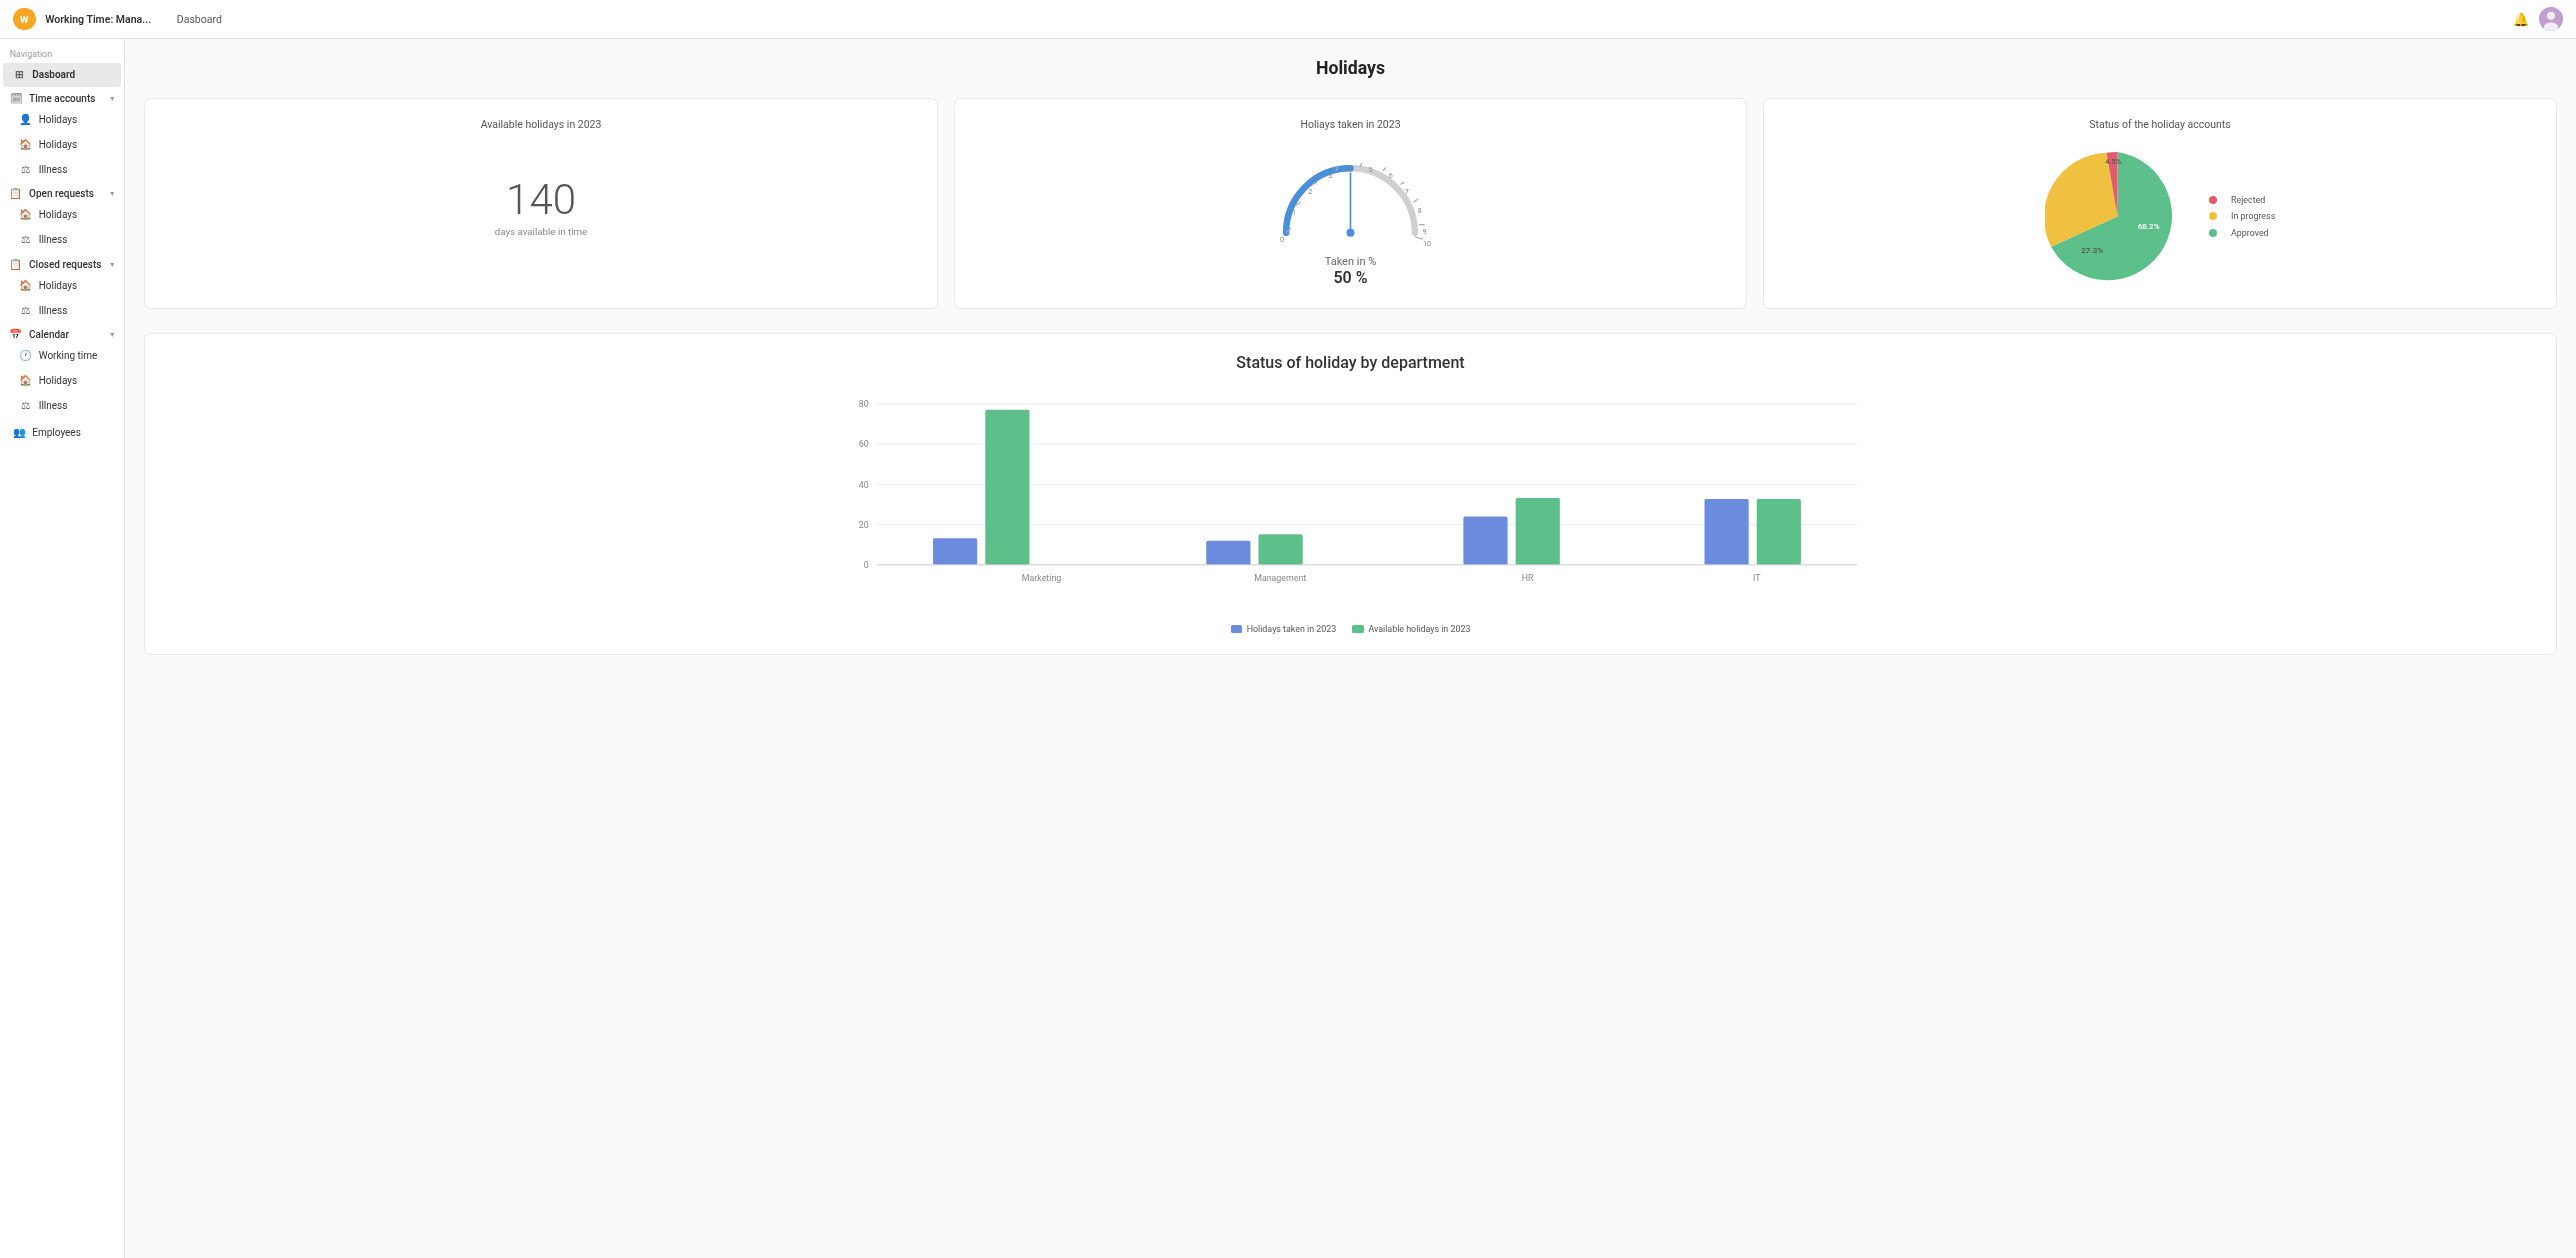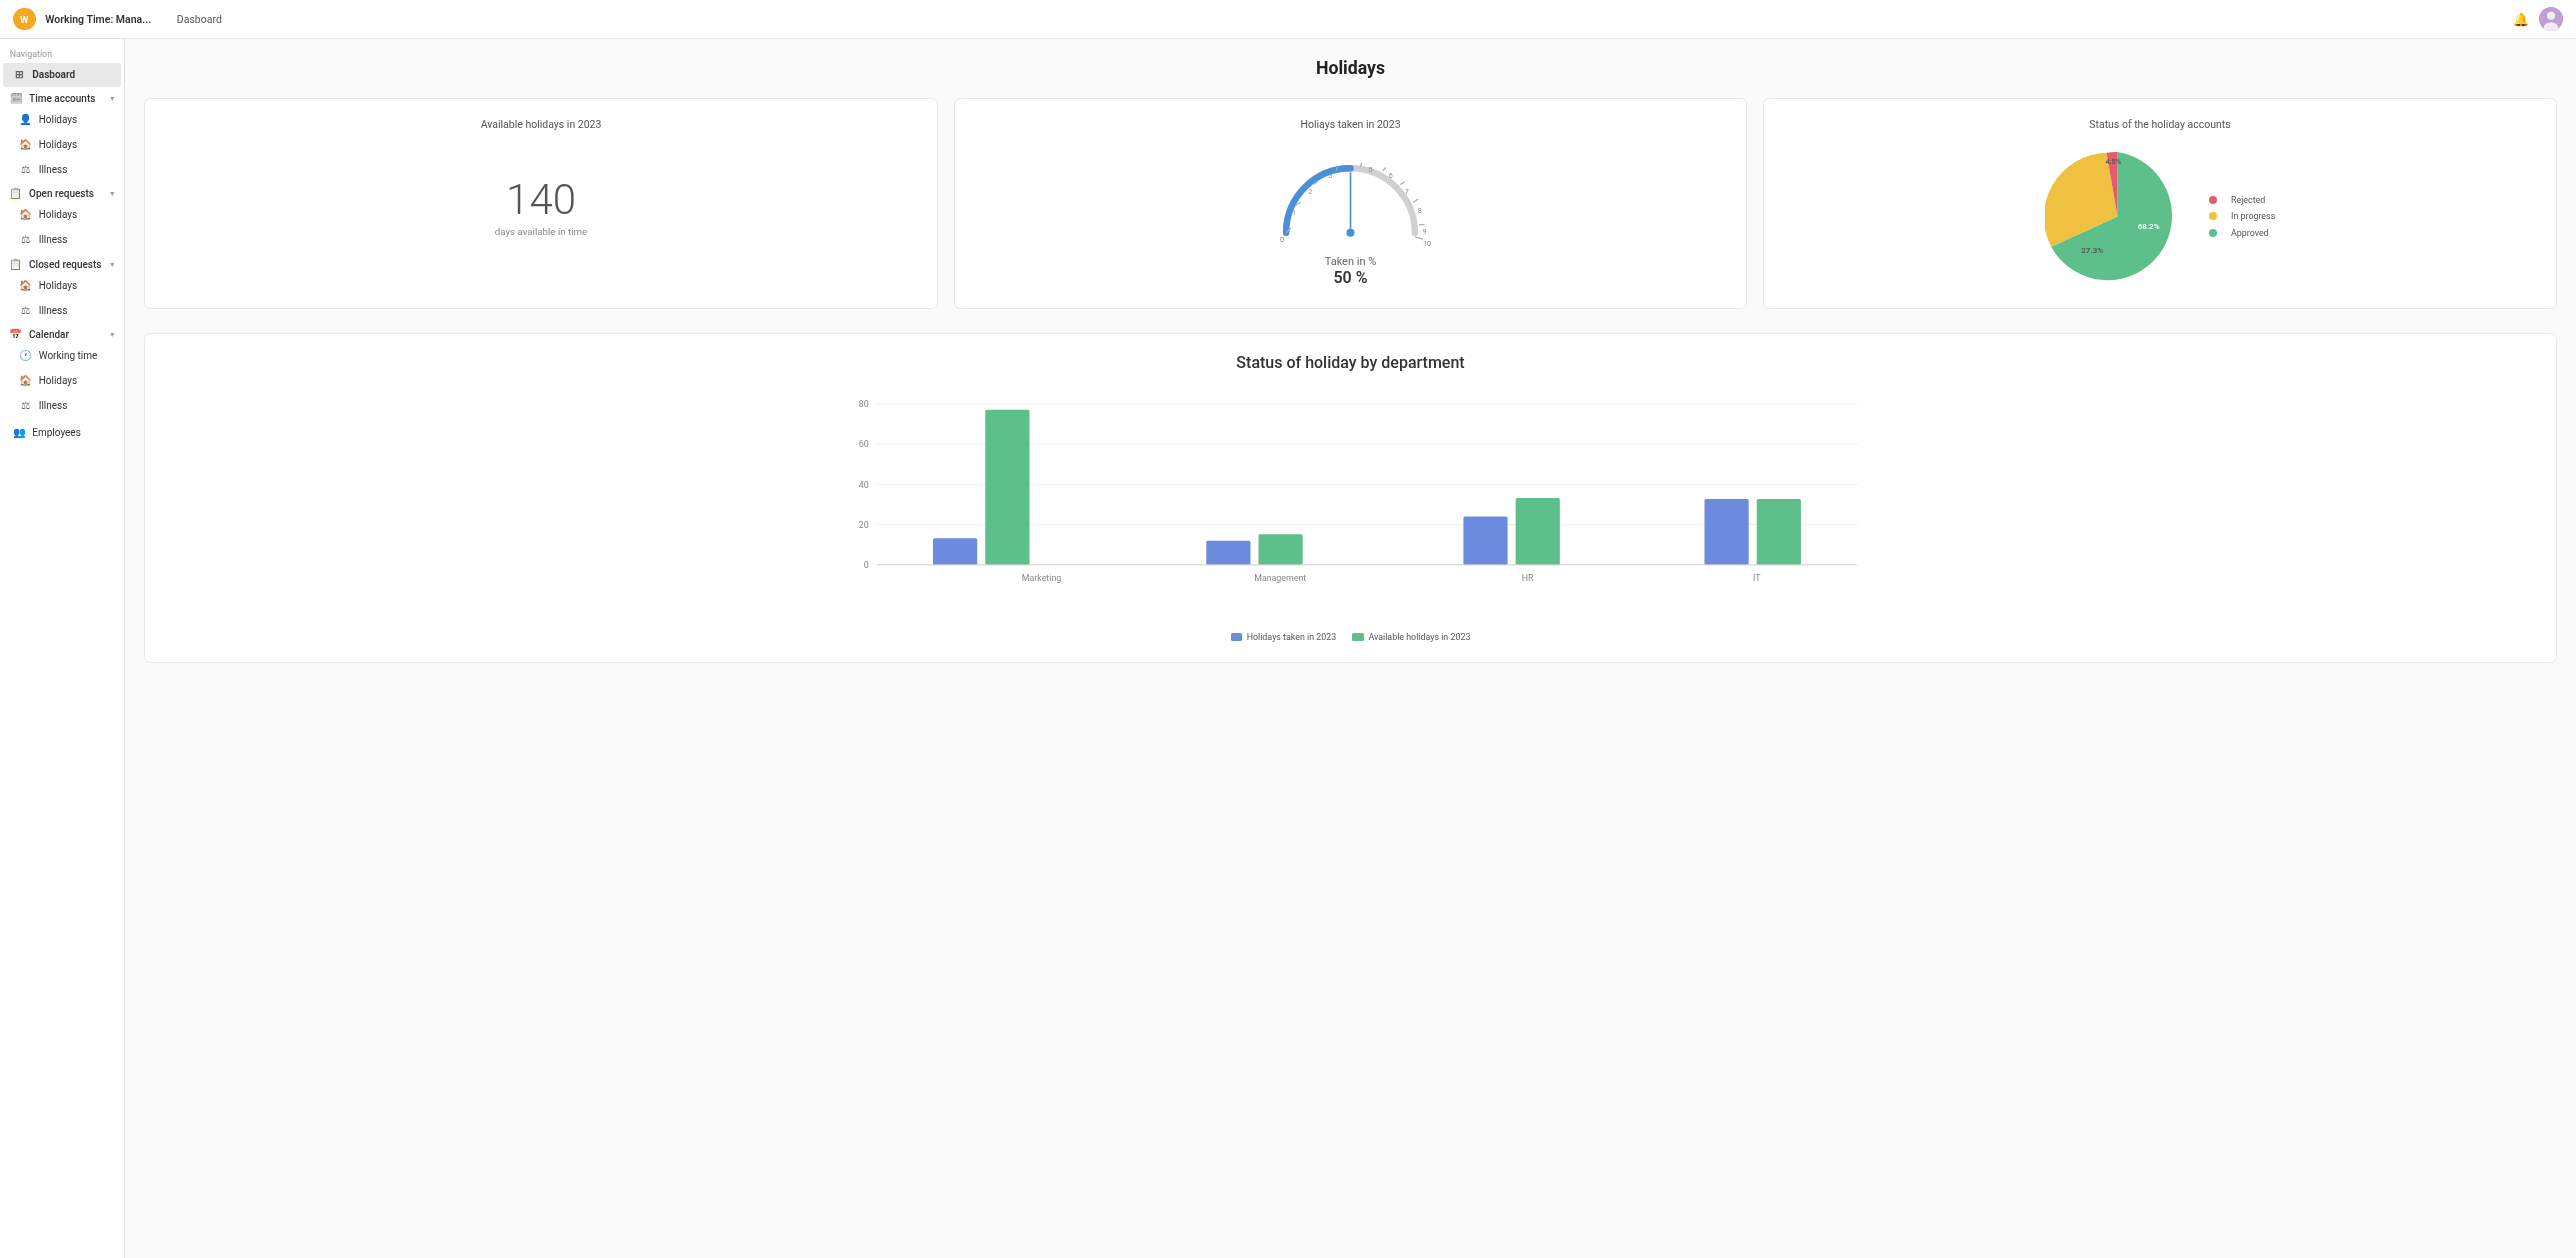--- a/index.html
+++ b/index.html
@@ -53,21 +53,21 @@
     .pie-container { display: flex; align-items: center; justify-content: center; gap: 19.3px; }
     .pie-legend { display: flex; flex-direction: column; gap: 6.4px; }
     .legend-item { display: flex; align-items: center; gap: 14px; font-size: 8.9px; color: #555; }
     .legend-dot { width: 8px; height: 8px; border-radius: 50%; flex-shrink: 0; }
 
     
     .bar-chart-widget { background: #fff; border-radius: 6.4px; padding: 19.3px; border: 0.8px solid #e8e8e8; }
     .bar-chart-title { font-size: 16px; font-weight: 500; text-align: center; margin-bottom: 16px; color: #333; }
     .bar-chart-area { position: relative; }
     .bar-chart-svg { width: 100%; }
-    .bar-chart-legend { display: flex; justify-content: center; gap: 16px; margin-top: 16px; }
+    .bar-chart-legend { display: flex; justify-content: center; gap: 16px; margin-top: 8px; }
     .legend-bar-item { display: flex; align-items: center; gap: 4.8px; font-size: 8.9px; color: #555; }
     .legend-bar-color { width: 11.3px; height: 8px; border-radius: 1.6px; }
   </style>
 </head>
 <body>
 
 <div class="topbar">
   <div class="topbar-left">
     <div class="app-logo">
       <span>W</span>

